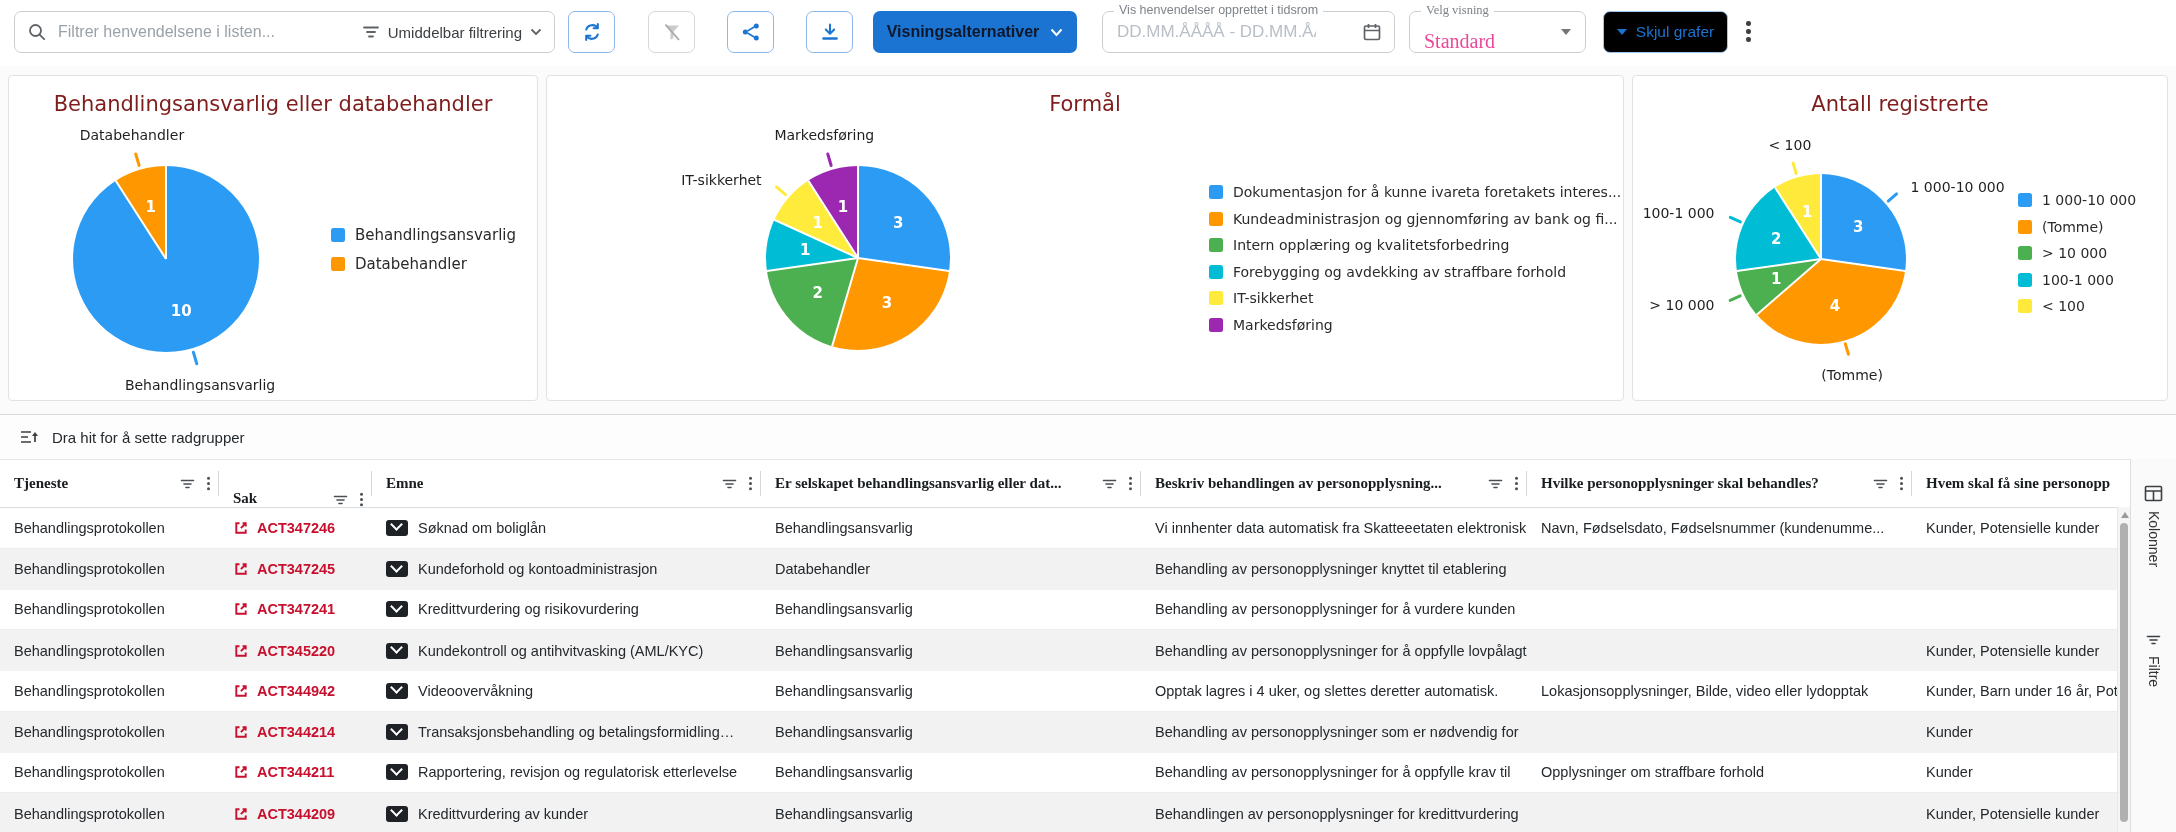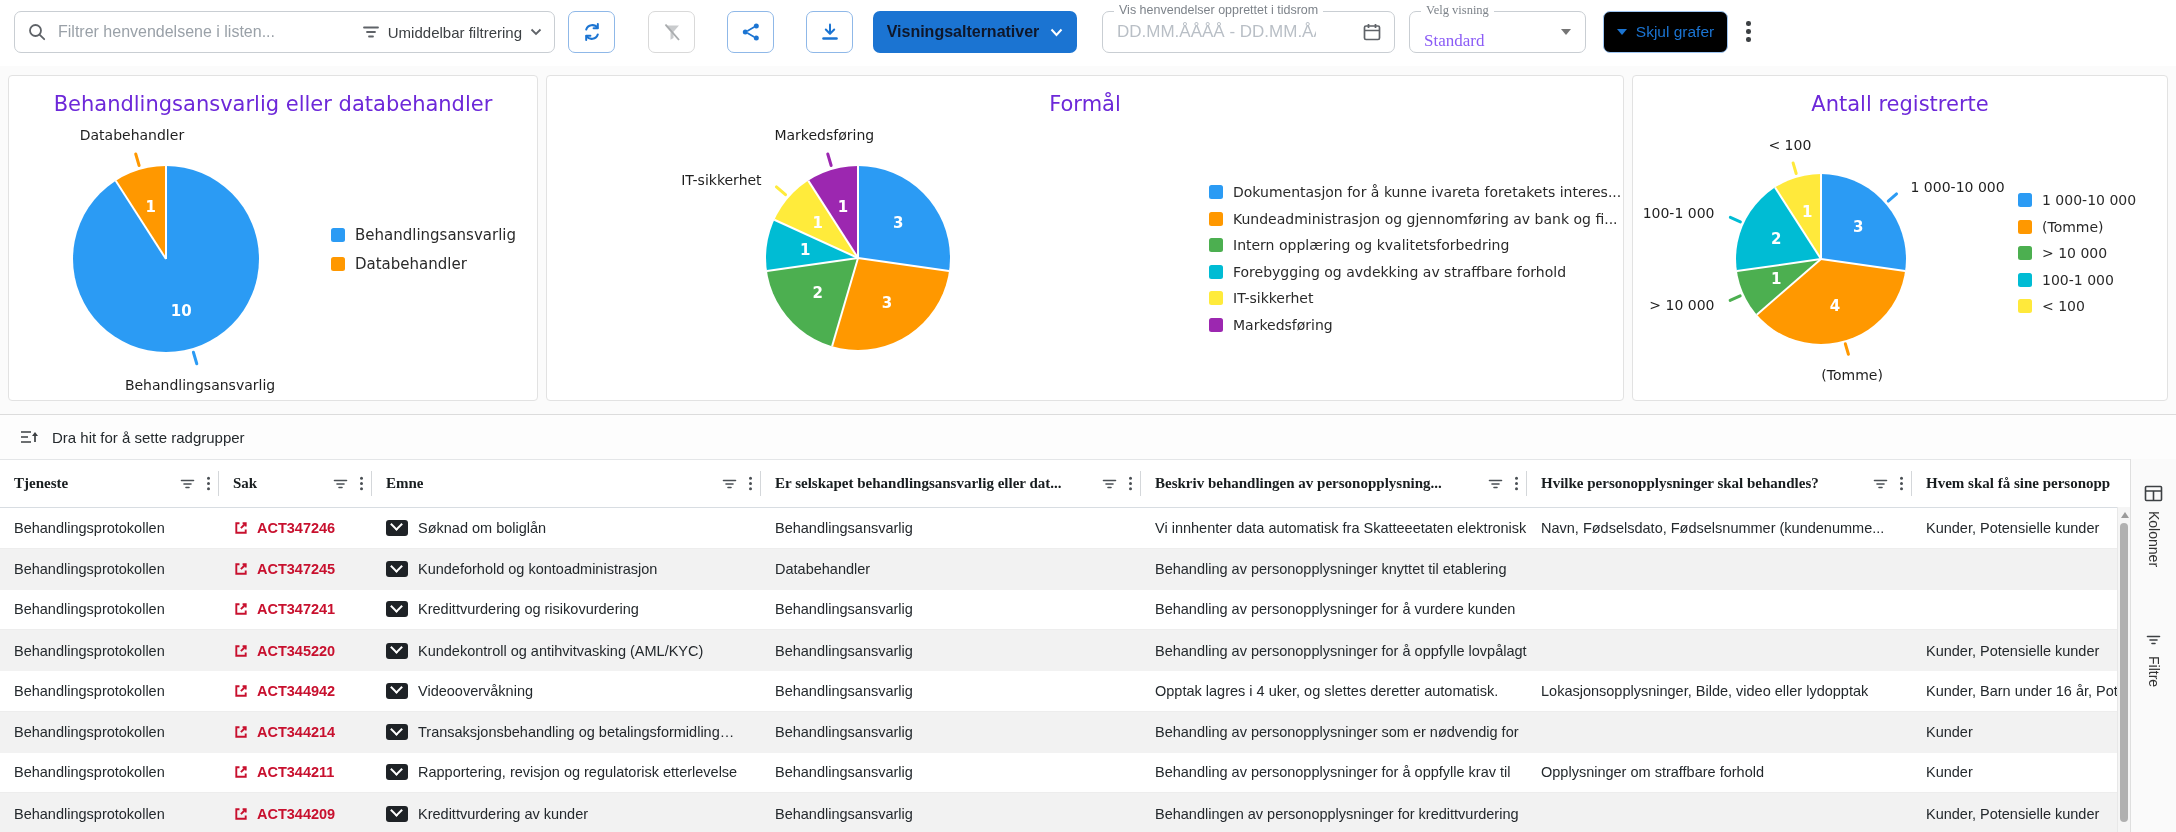--- a/index.html
+++ b/index.html
@@ -25,36 +25,36 @@
       justify-content:center;gap:11px;cursor:pointer;font-family:"Liberation Sans",sans-serif;}
   .fieldset{position:absolute;top:11px;height:42px;border:1px solid #c9ced3;border-radius:7px;background:#fff;
       box-sizing:border-box;}
   .fieldset .flabel{position:absolute;top:-9px;left:11px;background:#fff;padding:0 5px;font-size:12.5px;color:#7d838a;
       white-space:nowrap;}
   .fs-date{left:1102px;width:293px;display:flex;align-items:center;padding:0 12px;gap:44px;}
   .fs-date input{border:0;outline:none;flex:1;font-size:17px;color:#555;background:transparent;
       font-family:"Liberation Sans",sans-serif;min-width:0;}
   .fs-date input::placeholder{color:#b9bfc6;}
   .fs-view{left:1409px;width:177px;display:flex;align-items:center;padding:0 14px;cursor:pointer;font-family:Liberation Serif, serif;}
-  .fs-view .val{font-size:17px;color:#8b5cf6;flex:1;margin-top:18px;}
+  .fs-view .val{font-size:20px;color:#ec4899;flex:1;margin-top:18px;}
   .caret-gray{width:0;height:0;border-left:5.5px solid transparent;border-right:5.5px solid transparent;
       border-top:6px solid #757575;}
   .hide-charts{position:absolute;left:1603px;top:11px;width:125px;height:42px;border:1px solid #9ec5f2;
       border-radius:7px;background:#000000;color:#1b74d2;font-size:15.5px;display:flex;align-items:center;
       justify-content:center;gap:9px;cursor:pointer;box-sizing:border-box;font-family:"Liberation Sans",sans-serif;}
   .caret-blue{width:0;height:0;border-left:5.5px solid transparent;border-right:5.5px solid transparent;
       border-top:6px solid #1b74d2;}
   .kebab-main{position:absolute;left:1746px;top:21px;width:6px;cursor:pointer;}
   .kebab-main i{display:block;width:4.5px;height:4.5px;border-radius:50%;background:#3c4043;margin:0 0 3.5px 0;}
 
   
   .chart-panel{position:absolute;top:75px;height:326px;background:#fff;border:1px solid #e2e2e2;
       border-radius:4px;box-sizing:border-box;font-family:"DejaVu Sans",sans-serif;}
   .p1{left:8px;width:530px;} .p2{left:546px;width:1078px;} .p3{left:1632px;width:536px;}
-  .chart-title{position:absolute;top:16px;left:0;right:0;text-align:center;font-size:21px;color:#6d28d9;}
+  .chart-title{position:absolute;top:16px;left:0;right:0;text-align:center;font-size:21px;color:#7f1d1d;}
   .pie-stage{position:absolute;left:0;top:0;right:0;bottom:0;}
   .pie{position:absolute;border-radius:50%;}
   .slice-line{position:absolute;width:2px;background:#fff;transform-origin:50% 100%;}
   .pie-val{position:absolute;color:#fff;font-size:15px;font-weight:700;transform:translate(-50%,-50%);}
   .callout{position:absolute;font-size:14px;color:#1f1f1f;white-space:nowrap;}
   .leader{position:absolute;width:2.5px;border-radius:2px;transform-origin:50% 100%;}
   .legend{position:absolute;}
   .legend-item{display:flex;align-items:center;cursor:pointer;}
   .p1 .legend{left:322px;top:150px;} .p1 .legend-item{margin-bottom:11px;font-size:15px;}
   .p2 .legend{left:662px;top:108px;} .p2 .legend-item{margin-bottom:10.5px;font-size:14px;}
@@ -65,21 +65,21 @@
   
   .grid{position:absolute;top:414px;left:0;width:2176px;bottom:0;background:#fff;border-top:1px solid #dcdcdc;}
   .group-bar{height:44px;border-bottom:1px solid #e4e6e8;display:flex;align-items:center;gap:13px;
       padding-left:19px;font-size:15px;color:#24292d;background:#fdfdfd;}
   .header-row{height:48px;width:2130px;display:flex;border-bottom:1px solid #d8dde2;background:#fff;
       font-weight:700;font-size:15px;color:#181d1f;box-sizing:border-box;}
   .hcell{display:flex;align-items:center;padding:0 8px 0 14px;position:relative;box-sizing:border-box;font-family:Liberation Serif, serif;}
   .hcell .lab{overflow:hidden;white-space:nowrap;flex:1 1 auto;}
   .hicons{display:flex;align-items:center;gap:11px;margin-left:8px;flex:0 0 auto;}
   .hcell.sep::after{content:'';position:absolute;right:0;top:24%;height:52%;width:1px;background:#d4d7da;}
-  .c0{width:219px;} .c1{width:153px;} .c2{width:389px;} .c3{width:380px;} .c4{width:386px;}
+  .c0{width:219px;} .c1{width:153px;align-items:flex-end;} .c2{width:389px;} .c3{width:380px;} .c4{width:386px;}
   .c5{width:385px;} .c6{width:218px;}
   .rows{width:2130px;}
   .row{height:40.75px;display:flex;align-items:center;border-bottom:1px solid #ededed;background:#fff;
       box-sizing:border-box;}
   .row.even{background:#f2f2f2;border-bottom:0;}
   .cell{padding:0 8px 0 14px;overflow:hidden;white-space:nowrap;height:100%;display:flex;align-items:center;
       box-sizing:border-box;flex:0 0 auto;font-size:14.5px;color:#24292d;}
   .sak-link{color:#c8102e;font-weight:700;display:flex;align-items:center;gap:8px;cursor:pointer;}
   .mail{width:22px;height:16px;background:#1e2226;border-radius:3px;position:relative;flex:0 0 auto;
       margin-right:10px;}

